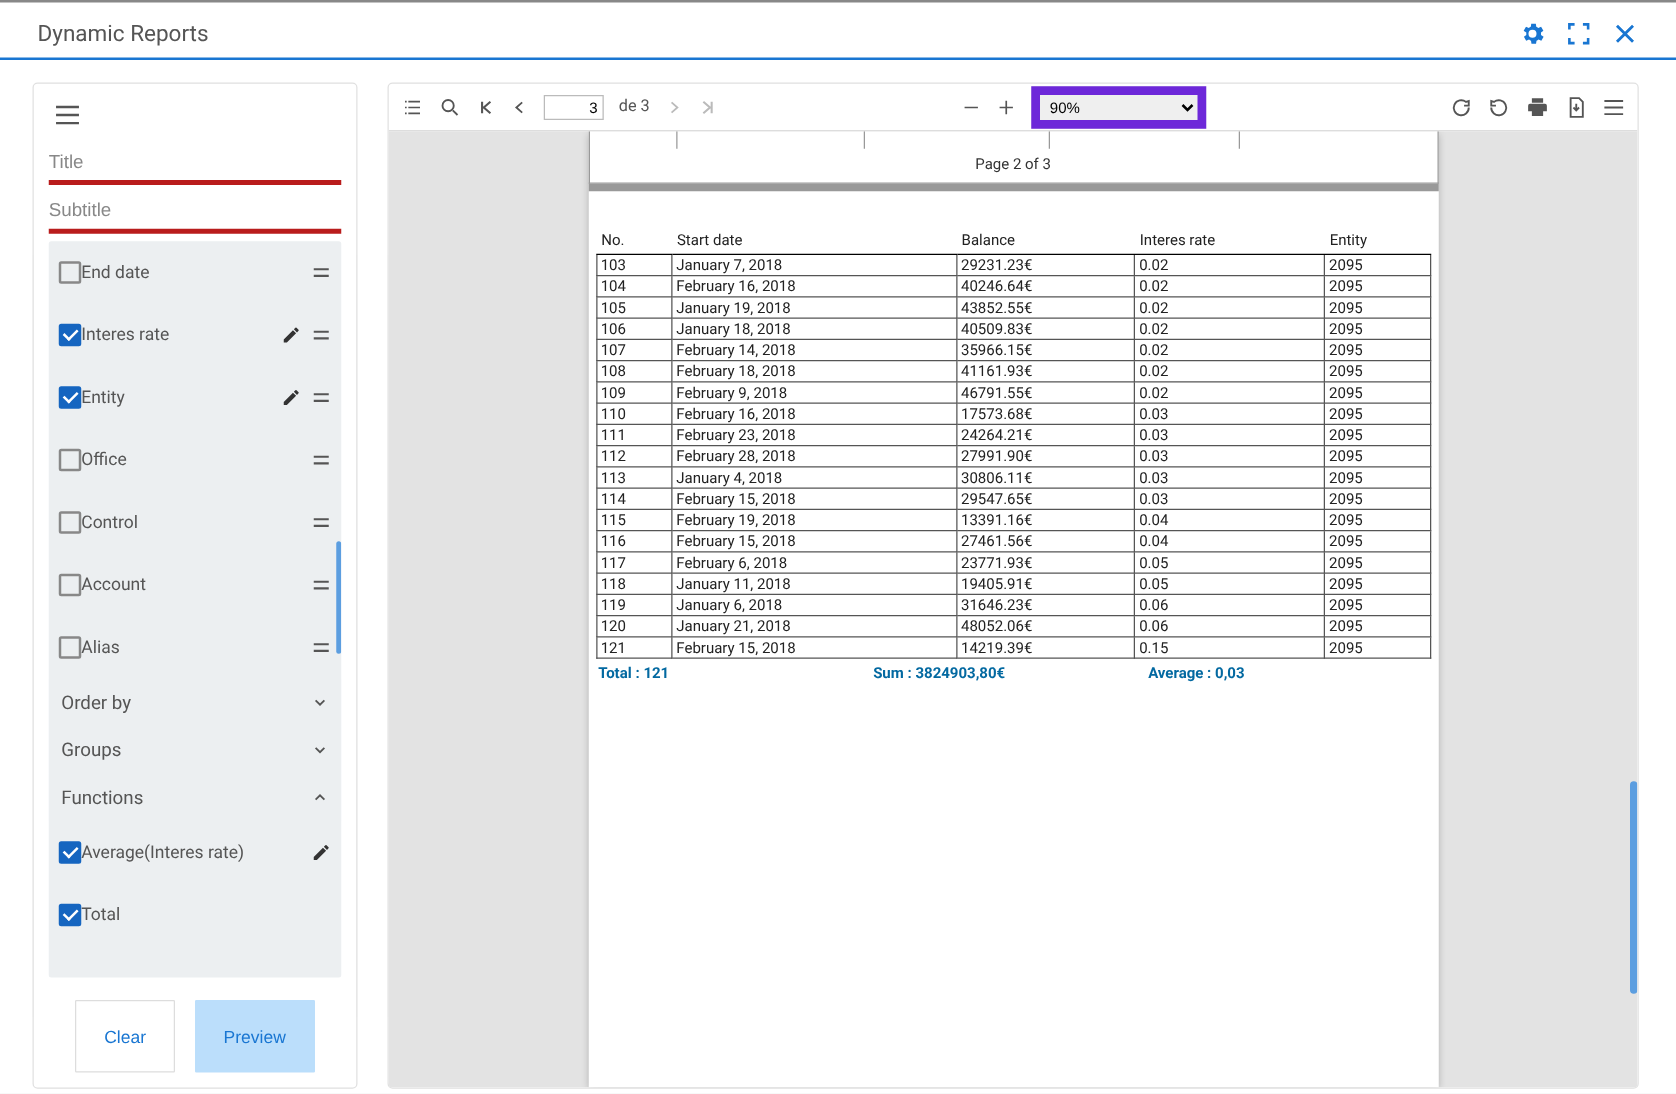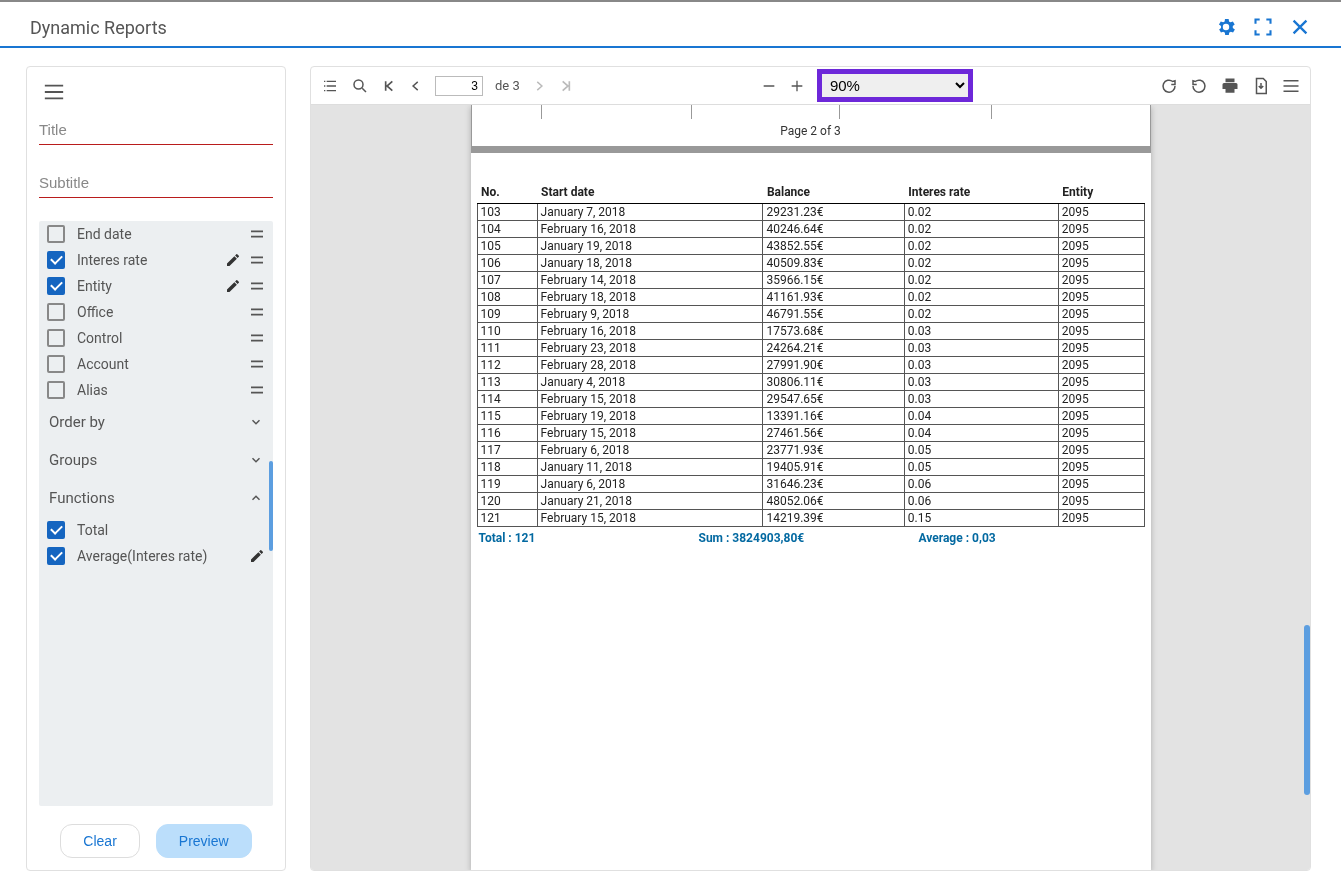--- a/index.html
+++ b/index.html
@@ -5,50 +5,50 @@
 *{box-sizing:border-box;margin:0;padding:0}
 body{font-family:-apple-system,BlinkMacSystemFont,"Segoe UI",Roboto,sans-serif;font-size:14px;color:#555;background:#fff}
 .app{width:1341px;height:875px;display:flex;flex-direction:column;border-top:2px solid #888}
 .header{display:flex;align-items:center;justify-content:space-between;padding:14px 30px 8px 30px;border-bottom:2px solid #1976d2}
 .header-title{font-size:18px;color:#555}
 .header-actions{display:flex;gap:16px;align-items:center}
 .icon{display:inline-flex;align-items:center;justify-content:center;cursor:pointer}
 .main{display:flex;flex:1;overflow:hidden;padding:18px 4px 4px 26px;gap:24px}
 .sidebar{width:260px;border:1px solid #e0e0e0;border-radius:4px;display:flex;flex-direction:column;padding:12px}
 .sidebar-top{display:flex;justify-content:flex-start;padding:4px 0 14px 4px}
-.field{border:none;border-bottom:1px solid #b91c1c;padding:6px 0;margin-bottom:23px;background:transparent;width:100%;font-size:15px;color:#8b5cf6}
+.field{border:none;border-bottom:4px solid #b91c1c;padding:6px 0;margin-bottom:6px;background:transparent;width:100%;font-size:15px;color:#8b5cf6}
 .field::placeholder{color:#888}
 .list{flex:1;overflow:auto;background:#eceff1;border-radius:2px;position:relative}
 .list::after{content:"";position:absolute;right:0;top:240px;width:4px;height:90px;background:#5c9ee0;border-radius:2px}
-.row{display:flex;align-items:center;padding:4px 8px;gap:12px}
+.row{display:flex;align-items:center;padding:16px 8px;}
 .chk{width:18px;height:18px;border:2px solid #888;border-radius:2px;display:inline-flex;align-items:center;justify-content:center;flex-shrink:0}
 .chk.on{background:#1565c0;border-color:#1565c0}
 .chk.on::after{content:"";width:9px;height:5px;border:2px solid #fff;border-top:none;border-right:none;transform:rotate(-45deg);margin-top:-3px}
 .row-label{flex:1;font-size:14px;color:#555}
 .row-act{display:flex;gap:8px}
 .section{display:flex;align-items:center;justify-content:space-between;padding:10px 10px;background:#eceff1;font-size:15px;color:#555}
 .footer{display:flex;gap:16px;justify-content:center;padding-top:18px}
-.btn{padding:8px 22px;border:1px solid #ddd;background:#fff;color:#1976d2;border-radius:12px;font-size:14px;cursor:pointer}
+.btn{padding:20px 22px;border:1px solid #ddd;background:#fff;color:#1976d2;border-radius:1px;font-size:14px;cursor:pointer}
 .btn.primary{background:#bbdefb;border-color:#bbdefb}
 .viewer{flex:1;display:flex;flex-direction:column;border:1px solid #e0e0e0;border-radius:4px;margin-right:26px;overflow:hidden}
 .toolbar{height:38px;display:flex;align-items:center;padding:0 10px;gap:12px;border-bottom:1px solid #ddd;font-size:13px;color:#555}
 .tbsep{flex:1}
 .pg-input{width:48px;text-align:right;border:1px solid #bbb;padding:2px 4px;font-size:12px}
-.zoom-sel{border:5px solid #6d28d9;padding:2px 4px;font-size:15px;width:156px}
+.zoom-sel{border:7px solid #6d28d9;padding:2px 4px;font-size:12px;width:140px}
 .page-area{flex:1;background:#e3e3e3;overflow:auto;display:flex;justify-content:center;padding-top:0;position:relative}
 .page-area::after{content:"";position:absolute;right:0;top:520px;width:6px;height:170px;background:#5c9ee0;border-radius:3px}
 .page{width:680px;background:#fff;box-shadow:0 2px 6px rgba(0,0,0,0.25);margin-top:0;padding:0}
 .page-top{border:1px solid #999;border-top:none;border-left:1px solid #999;border-right:1px solid #999}
 .page-top-cells{display:grid;grid-template-columns:70px 150px 148px 152px 140px;height:14px}
 .page-top-cells div{border-right:1px solid #999}
 .page-top-cells div:last-child{border-right:none}
 .page-num{text-align:center;font-size:12px;padding:5px 0 8px 0;color:#333}
 .page-body{padding:28px 6px 140px 6px;border-top:6px solid #999}
 .tbl{width:100%;border-collapse:collapse;font-size:12px}
-.tbl th{text-align:left;font-weight:700;padding:4px 4px;border-bottom:1px solid #000;color:#222}
+.tbl th{text-align:left;font-weight:400;padding:4px 4px;border-bottom:1px solid #000;color:#222}
 .tbl td{border:1px solid #555;padding:1px 3px;color:#222}
 .summary{display:grid;grid-template-columns:220px 220px auto;font-size:12px;font-weight:700;padding:4px 2px;color:#0369a1}
 svg{display:block}
 </style>
 </head>
 <body>
 
 <div class="app">
   <div class="header">
     <div class="header-title">Dynamic Reports</div>
@@ -193,33 +193,33 @@
           <span>Functions</span>
           <span class="icon">
               <svg width="14" height="14" viewBox="0 0 24 24" fill="none" stroke="#555" stroke-width="2.5">
                 <path d="M6 15l6-6 6 6"></path>
               </svg>
             </span>
         </div>
         <div id="funcs">
             <div class="row">
               <span class="chk on"></span>
+              <span class="row-label">Average(Interes rate)</span>
+              <span class="row-act">
+                <span class="icon">
+                  <svg width="16" height="16" viewBox="0 0 24 24" fill="#333">
+                    <path d="M3 17.25V21h3.75L17.81 9.94l-3.75-3.75L3 17.25zM20.71 7.04a1 1 0 0 0 0-1.41l-2.34-2.34a1 1 0 0 0-1.41 0L15.13 5.13l3.75 3.75 1.83-1.84z"></path>
+                  </svg>
+                </span>
+              </span>
+            </div>
+            <div class="row">
+              <span class="chk on"></span>
               <span class="row-label">Total</span>
               <span class="row-act"></span>
-            </div>
-            <div class="row">
-              <span class="chk on"></span>
-              <span class="row-label">Average(Interes rate)</span>
-              <span class="row-act">
-                <span class="icon">
-                  <svg width="16" height="16" viewBox="0 0 24 24" fill="#333">
-                    <path d="M3 17.25V21h3.75L17.81 9.94l-3.75-3.75L3 17.25zM20.71 7.04a1 1 0 0 0 0-1.41l-2.34-2.34a1 1 0 0 0-1.41 0L15.13 5.13l3.75 3.75 1.83-1.84z"></path>
-                  </svg>
-                </span>
-              </span>
             </div>
           </div>
       </div>
 
       <div class="footer">
         <button class="btn">Clear</button>
         <button class="btn primary">Preview</button>
       </div>
     </div>
 

